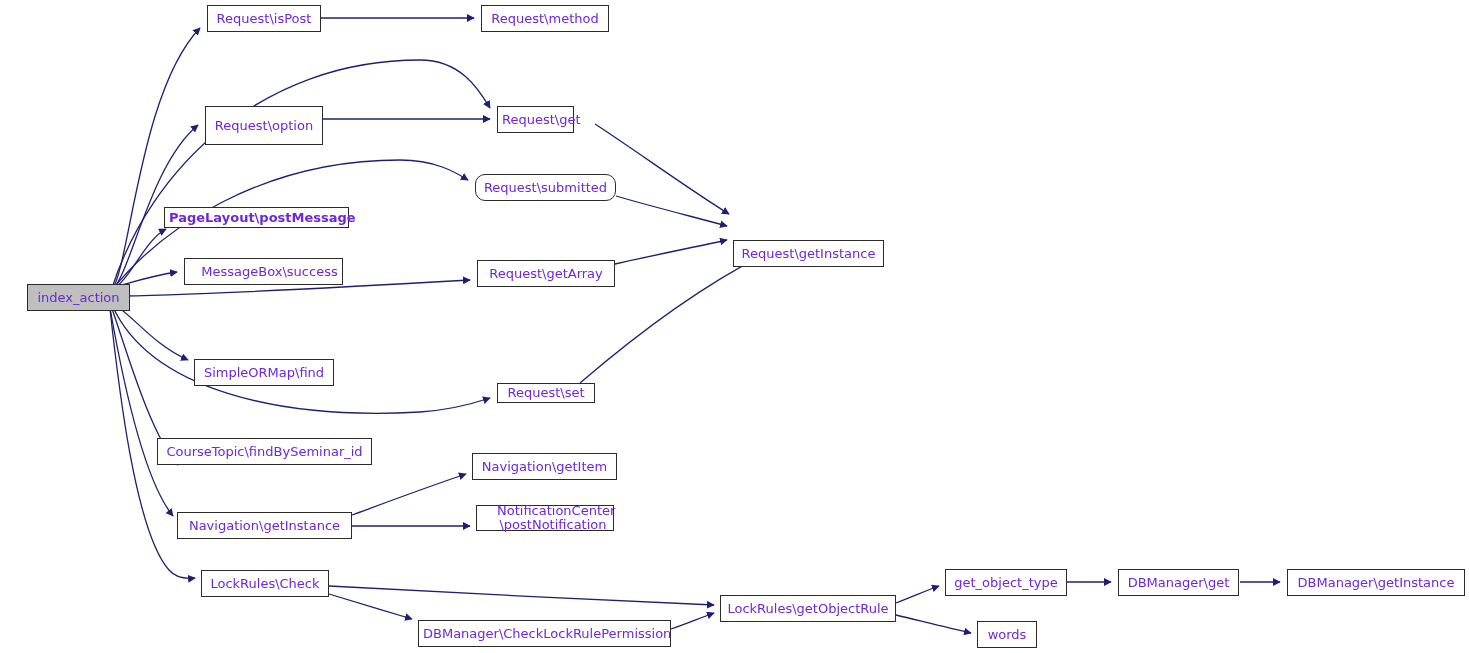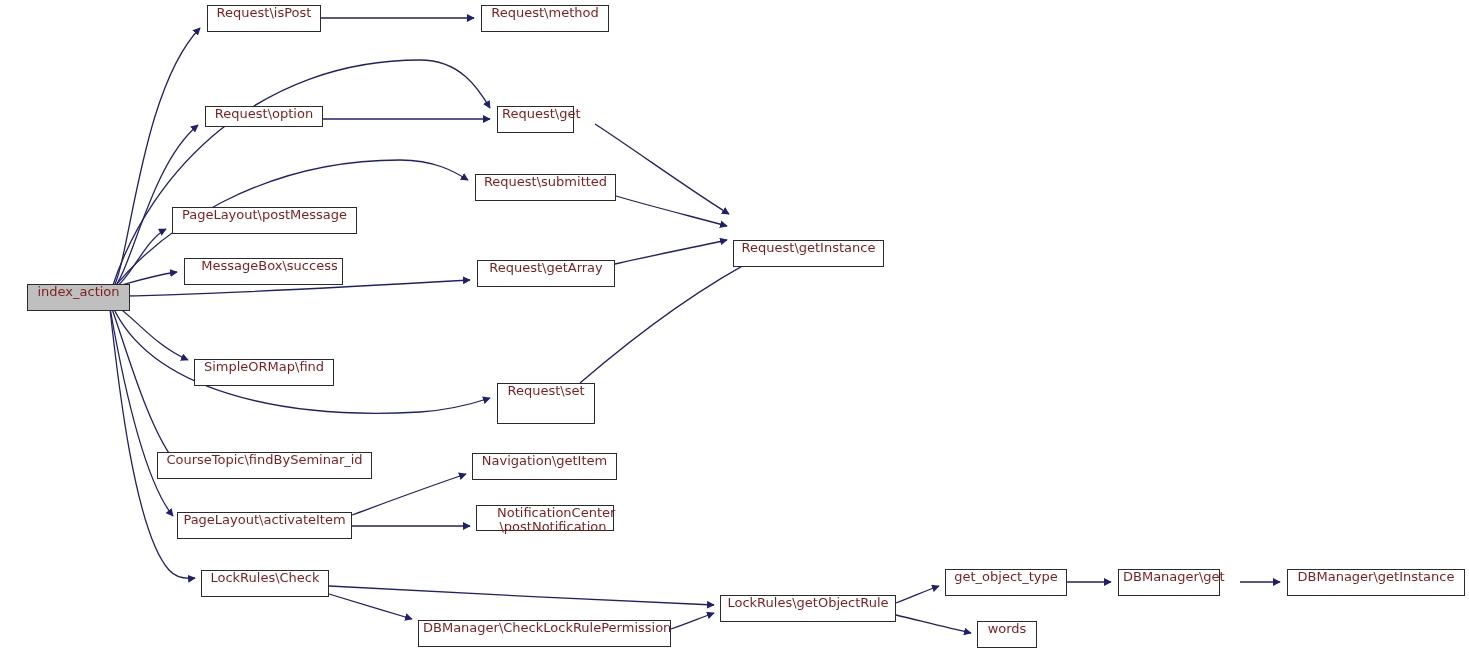--- a/index.html
+++ b/index.html
@@ -20,24 +20,25 @@
     left: 0;
     top: 0;
     width: 1469px;
     height: 653px;
   }
   .node {
     position: absolute;
     box-sizing: border-box;
     border: 1px solid #2b2b2b;
     background: #ffffff;
-    color: #7f1d1d;
+    color: #6d28d9;
     font-size: 13px;
     line-height: 14px;
     display: flex;
+    align-items: center;
     justify-content: center;
     text-align: center;
     white-space: pre-line;
     letter-spacing: 0px;
   }
   .node.highlight {
     background: #bfbfbf;
     margin-left: 20px;
   }
   .node .nlabel {
@@ -86,36 +87,36 @@
         <path d="M896,615 C921,621 948,628 971,633" fill="none" stroke="#1f1f70" stroke-width="1.3" marker-end="url(#arrow)"></path>
         <path d="M1067,582 L1111,582" fill="none" stroke="#1f1f70" stroke-width="1.3" marker-end="url(#arrow)"></path>
         <path d="M1240,582 L1280,582" fill="none" stroke="#1f1f70" stroke-width="1.3" marker-end="url(#arrow)"></path>
       </g>
   </svg>
 
   <div id="node-layer">
       <div class="node highlight" style="left: 7px; top: 284px; width: 103px; height: 27px;"><span class="nlabel">index_action</span></div>
       <div class="node" style="left: 207px; top: 5px; width: 114px; height: 27px;"><span class="nlabel">Request\isPost</span></div>
       <div class="node" style="left: 481px; top: 5px; width: 128px; height: 27px;"><span class="nlabel">Request\method</span></div>
-      <div class="node" style="left: 205px; top: 106px; width: 118px; height: 21px;"><span class="nlabel">Request\option</span></div>
+      <div class="node" style="left: 205px; top: 106px; width: 118px; height: 39px;"><span class="nlabel">Request\option</span></div>
       <div class="node" style="left: 497px; top: 106px; width: 77px; height: 27px;"><span class="nlabel">Request\get</span></div>
-      <div class="node" style="left: 475px; top: 174px; width: 141px; height: 27px;"><span class="nlabel">Request\submitted</span></div>
-      <div class="node" style="left: 172px; top: 207px; width: 185px; height: 27px;"><span class="nlabel">PageLayout\postMessage</span></div>
+      <div class="node" style="left: 475px; top: 174px; width: 141px; height: 27px; border-radius: 10px;"><span class="nlabel">Request\submitted</span></div>
+      <div class="node" style="left: 164px; top: 207px; width: 185px; height: 21px; font-weight: bold;"><span class="nlabel">PageLayout\postMessage</span></div>
       <div class="node" style="left: 733px; top: 218px; width: 151px; height: 27px; margin-top: 22px;"><span class="nlabel">Request\getInstance</span></div>
       <div class="node" style="left: 184px; top: 258px; width: 159px; height: 27px; padding-left: 12px;"><span class="nlabel">MessageBox\success</span></div>
       <div class="node" style="left: 477px; top: 260px; width: 138px; height: 27px;"><span class="nlabel">Request\getArray</span></div>
       <div class="node" style="left: 194px; top: 359px; width: 140px; height: 27px;"><span class="nlabel">SimpleORMap\find</span></div>
-      <div class="node" style="left: 497px; top: 383px; width: 98px; height: 41px;"><span class="nlabel">Request\set</span></div>
-      <div class="node" style="left: 157px; top: 452px; width: 215px; height: 27px;"><span class="nlabel">CourseTopic\findBySeminar_id</span></div>
+      <div class="node" style="left: 497px; top: 383px; width: 98px; height: 20px;"><span class="nlabel">Request\set</span></div>
+      <div class="node" style="left: 157px; top: 438px; width: 215px; height: 27px;"><span class="nlabel">CourseTopic\findBySeminar_id</span></div>
       <div class="node" style="left: 472px; top: 453px; width: 145px; height: 27px;"><span class="nlabel">Navigation\getItem</span></div>
-      <div class="node" style="left: 177px; top: 512px; width: 175px; height: 27px;"><span class="nlabel">PageLayout\activateItem</span></div>
+      <div class="node" style="left: 177px; top: 512px; width: 175px; height: 27px;"><span class="nlabel">Navigation\getInstance</span></div>
       <div class="node" style="left: 476px; top: 505px; width: 138px; height: 26px; padding-left: 16px;"><span class="nlabel">NotificationCenter
 \postNotification</span></div>
       <div class="node" style="left: 201px; top: 570px; width: 128px; height: 27px;"><span class="nlabel">LockRules\Check</span></div>
       <div class="node" style="left: 418px; top: 620px; width: 253px; height: 27px;"><span class="nlabel">DBManager\CheckLockRulePermission</span></div>
       <div class="node" style="left: 720px; top: 595px; width: 176px; height: 27px;"><span class="nlabel">LockRules\getObjectRule</span></div>
       <div class="node" style="left: 945px; top: 569px; width: 122px; height: 27px;"><span class="nlabel">get_object_type</span></div>
       <div class="node" style="left: 977px; top: 621px; width: 60px; height: 27px;"><span class="nlabel">words</span></div>
-      <div class="node" style="left: 1118px; top: 569px; width: 102px; height: 27px;"><span class="nlabel">DBManager\get</span></div>
+      <div class="node" style="left: 1118px; top: 569px; width: 121px; height: 27px;"><span class="nlabel">DBManager\get</span></div>
       <div class="node" style="left: 1287px; top: 569px; width: 178px; height: 27px;"><span class="nlabel">DBManager\getInstance</span></div>
     </div>
 
 </div>
 
 </body></html>

